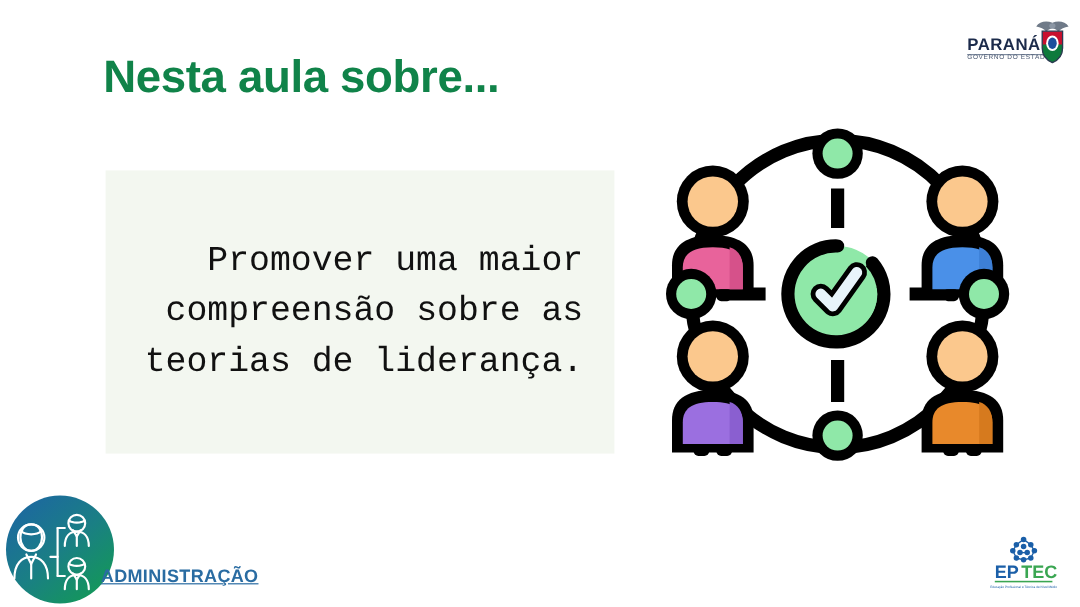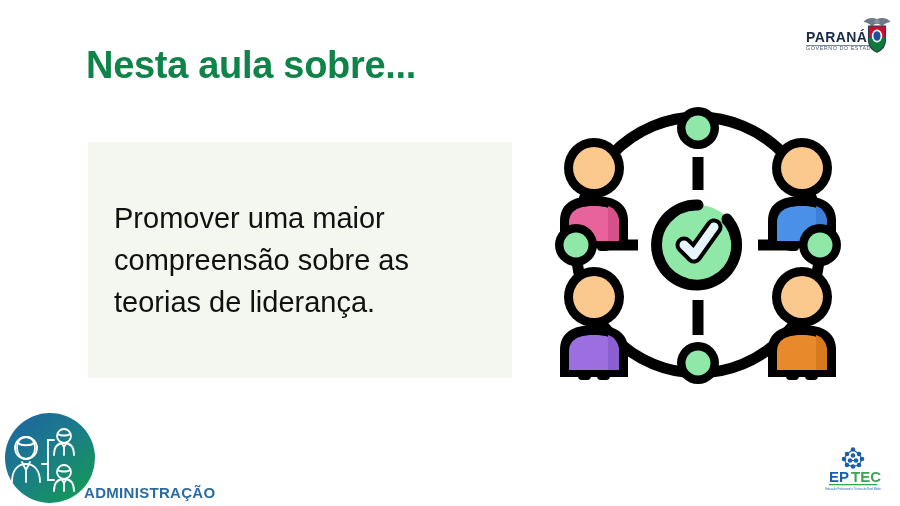--- a/index.html
+++ b/index.html
@@ -92,22 +92,22 @@
     display: flex;
     align-items: center;
     justify-content: center;
     box-sizing: border-box;
     padding: 0 26px;
   }
   .text-panel .body-text {
     font-size: 29px;
     line-height: 1.45;
     color: #111111;
-    text-align: left;
-    font-family: Liberation Sans, sans-serif;
+    text-align: right;
+    font-family: Liberation Mono, monospace;
     font-weight: normal;
   }
 
   
   .illustration {
     position: absolute;
     left: 538px;
     top: 95px;
     width: 320px;
     height: 300px;
@@ -117,26 +117,27 @@
   .admin-logo {
     position: absolute;
     left: 2px;
     top: 410px;
     width: 96px;
     height: 96px;
   }
   .admin-label {
     position: absolute;
     left: 84px;
-    top: 484px;
+    top: 472px;
     font-size: 15px;
     font-weight: bold;
     color: #2a6ca2;
     letter-spacing: 0.3px;
     font-family: "Liberation Sans", sans-serif;
+    text-decoration: underline;
   }
 
   
   .eptec-logo {
     position: absolute;
     left: 824px;
     top: 446px;
     width: 58px;
     height: 48px;
   }

